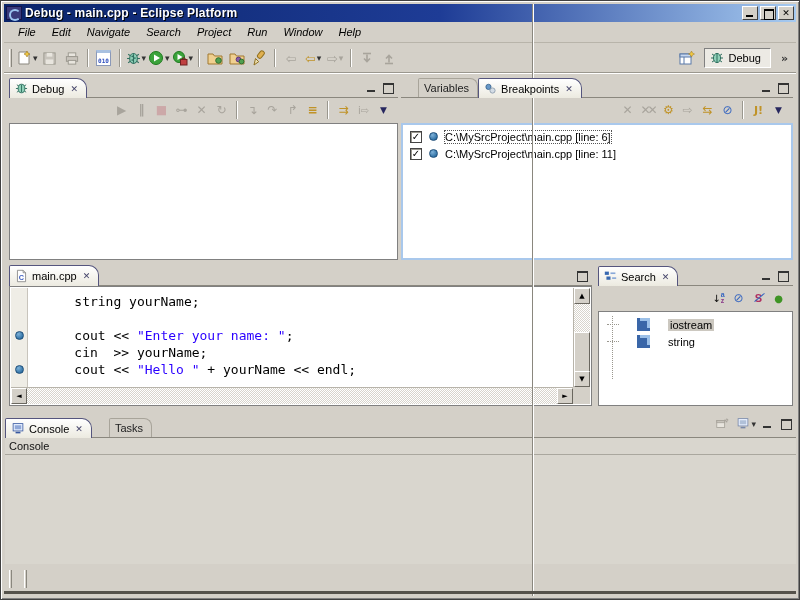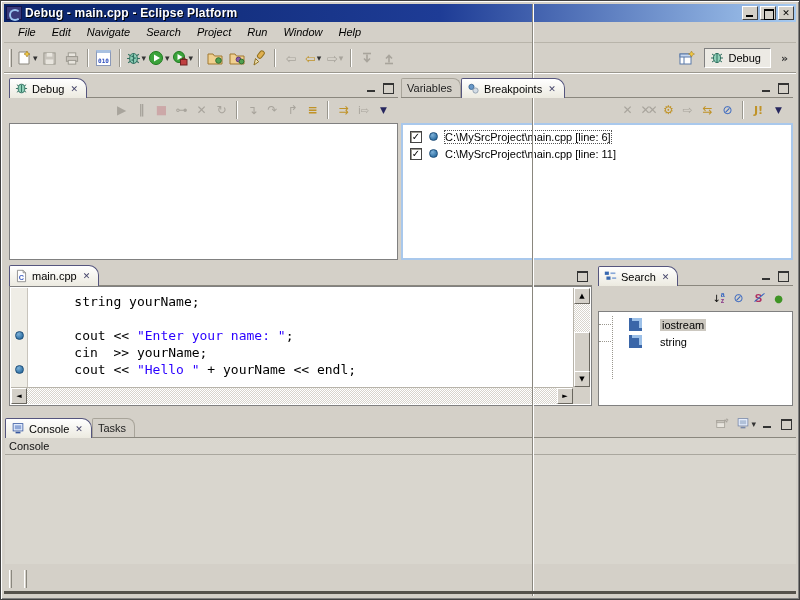--- a/index.html
+++ b/index.html
@@ -52,21 +52,21 @@
   .persp-btn { display:flex; align-items:center; gap:4px; padding:2px 9px 2px 5px;
     border:1px solid; border-color:#808080 #fff #fff #808080; background:#ECEAE4; font-size:11px; }
   .overflow-ch { font:bold 11px "DejaVu Sans",sans-serif; color:#333; margin-left:4px; }
 
   
   .view { position:absolute; }
   .vhead { height:21px; display:flex; align-items:flex-end; border-bottom:1px solid #8a877e; position:relative; }
   .tab { display:flex; align-items:center; gap:4px; padding:3px 8px 3px 5px; font-size:11px; color:#000; white-space:nowrap; }
   .tab.active { background:linear-gradient(#FFFFFF,#ECEAE0); border:1px solid #55557E; border-bottom:none;
     border-radius:2px 10px 0 0; margin-bottom:-1px; position:relative; z-index:2; }
-  .tab.inactive { border:1px solid #A8A49A; border-bottom:none; border-radius:2px 8px 0 0; color:#222; }
+  .tab.inactive { border:1px solid #A8A49A; border-bottom:none; border-radius:2px 8px 0 0; color:#222;margin-left:17px; }
   .tab-close { font:bold 9px "DejaVu Sans",sans-serif; color:#44446a; margin-left:2px; }
   .minmax { margin-left:auto; display:flex; gap:3px; padding:0 4px 4px 0; }
   .mbtn { width:13px; height:11px; position:relative; }
   .mbtn.min::after { content:""; position:absolute; left:2px; bottom:1px; width:8px; height:2px; background:#333; }
   .mbtn.max::after { content:""; position:absolute; left:2px; top:1px; width:9px; height:8px; border:1px solid #333; border-top-width:2px; }
   .vtoolbar { height:24px; display:flex; align-items:center; justify-content:flex-end; gap:1px; padding:0 5px; }
   .vti { min-width:19px; height:19px; display:flex; align-items:center; justify-content:center;
     font-family:"DejaVu Sans",sans-serif; font-size:12px; flex:none; }
   .vcontent { position:absolute; left:0; right:0; bottom:0; background:#fff; border:1px solid #808080; overflow:hidden; }
   .vcontent.activeb { border:2px solid #A9C8EC; }
@@ -91,21 +91,21 @@
     background:repeating-conic-gradient(#ffffff 0% 25%, #d8d4cc 0% 50%) 0 0/2px 2px; border-left:1px solid #b8b4aa; }
   .hscroll { position:absolute; left:1px; right:18px; bottom:1px; height:17px;
     background:repeating-conic-gradient(#ffffff 0% 25%, #d8d4cc 0% 50%) 0 0/2px 2px; border-top:1px solid #b8b4aa; }
   .sbtn { position:absolute; width:16px; height:16px; background:#D4D0C8; border:1px solid;
     border-color:#fff #6a675f #6a675f #fff; font:7px "DejaVu Sans",sans-serif; color:#000;
     display:flex; align-items:center; justify-content:center; }
   .sthumb { position:absolute; background:#D4D0C8; border:1px solid; border-color:#fff #6a675f #6a675f #fff; }
   .corner { position:absolute; right:1px; bottom:1px; width:17px; height:17px; background:#D4D0C8; }
 
   
-  .ol-row { display:flex; align-items:center; gap:18px; height:17px; font-size:11px; position:relative; }
+  .ol-row { display:flex; align-items:center; gap:18px; height:17px; padding-left:8px; font-size:11px; position:relative; }
   .conn { width:12px; border-top:1px dotted #9a978e; flex:none; }
   .olbranch { position:absolute; left:13px; top:4px; bottom:26px; border-left:1px dotted #9a978e; }
   .inc-ic { width:13px; height:13px; flex:none; position:relative; background:#3A66A8; }
   .inc-ic::after { content:""; position:absolute; left:3px; top:0; width:7px; height:7px;
     border-left:3px solid #9CC0E8; border-bottom:3px solid #9CC0E8; transform:rotate(180deg); }
   .meth-ic { width:10px; height:10px; border-radius:50%; background:radial-gradient(circle at 35% 30%, #9FD77F, #3F9425 75%); border:1px solid #2F7318; flex:none; }
   .ol-label.selected { background:#CCC8C0; padding:0 2px; }
   .slashS { position:relative; color:#B03060; font:bold 11px "Liberation Sans",sans-serif; }
   .slashS::after { content:""; position:absolute; left:-2px; top:5px; width:13px; height:0; border-top:1px solid #3565C0; transform:rotate(-40deg); }
   .sort-ic { display:flex; align-items:center; font-family:"DejaVu Sans",sans-serif; }

